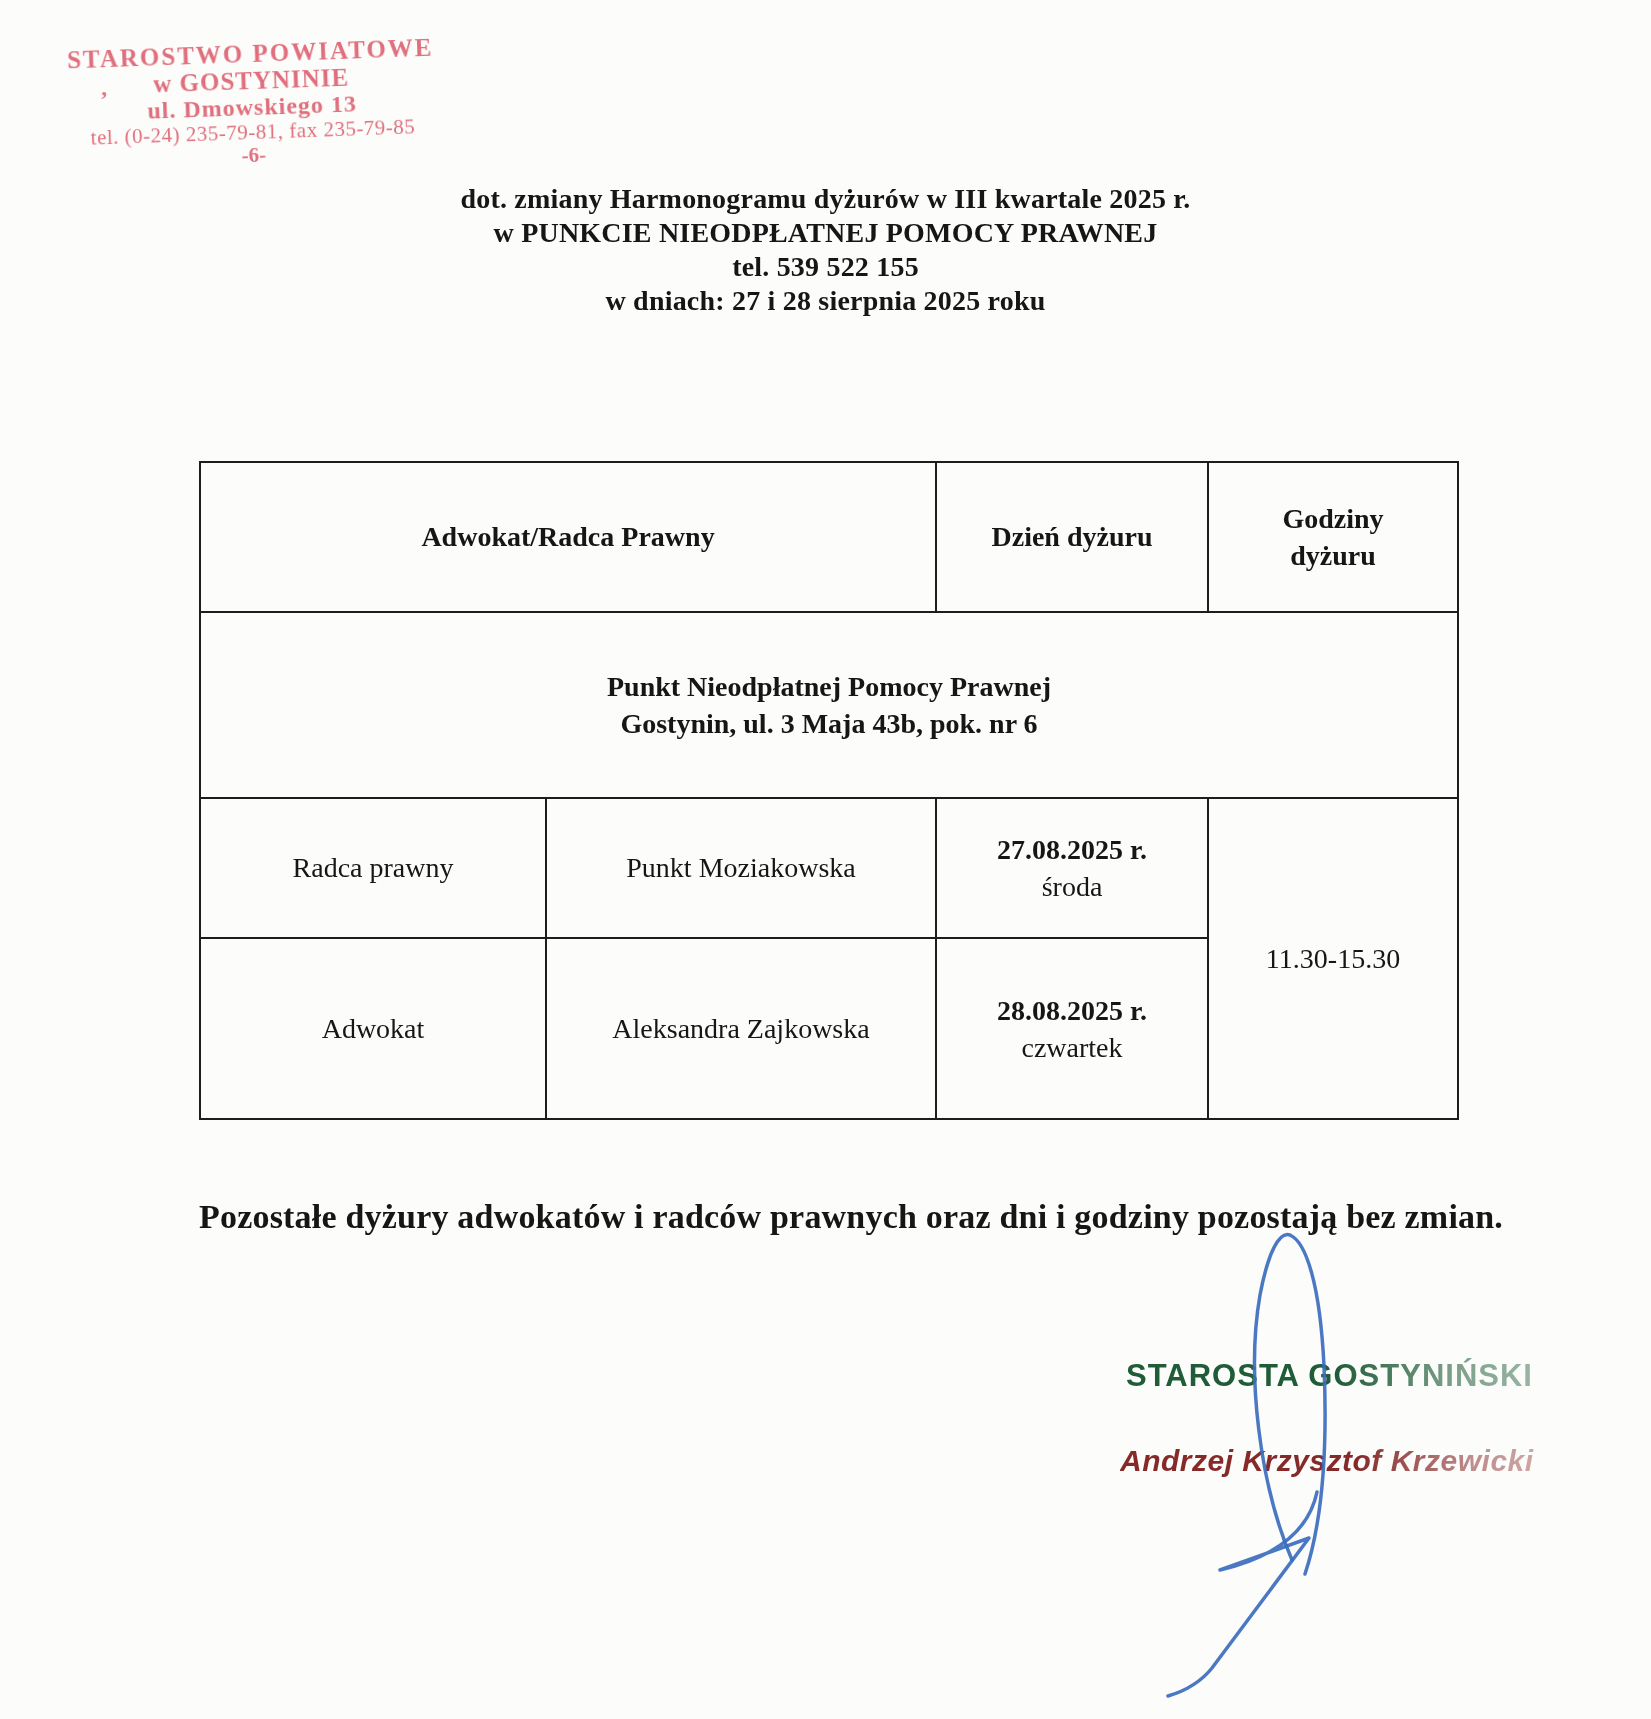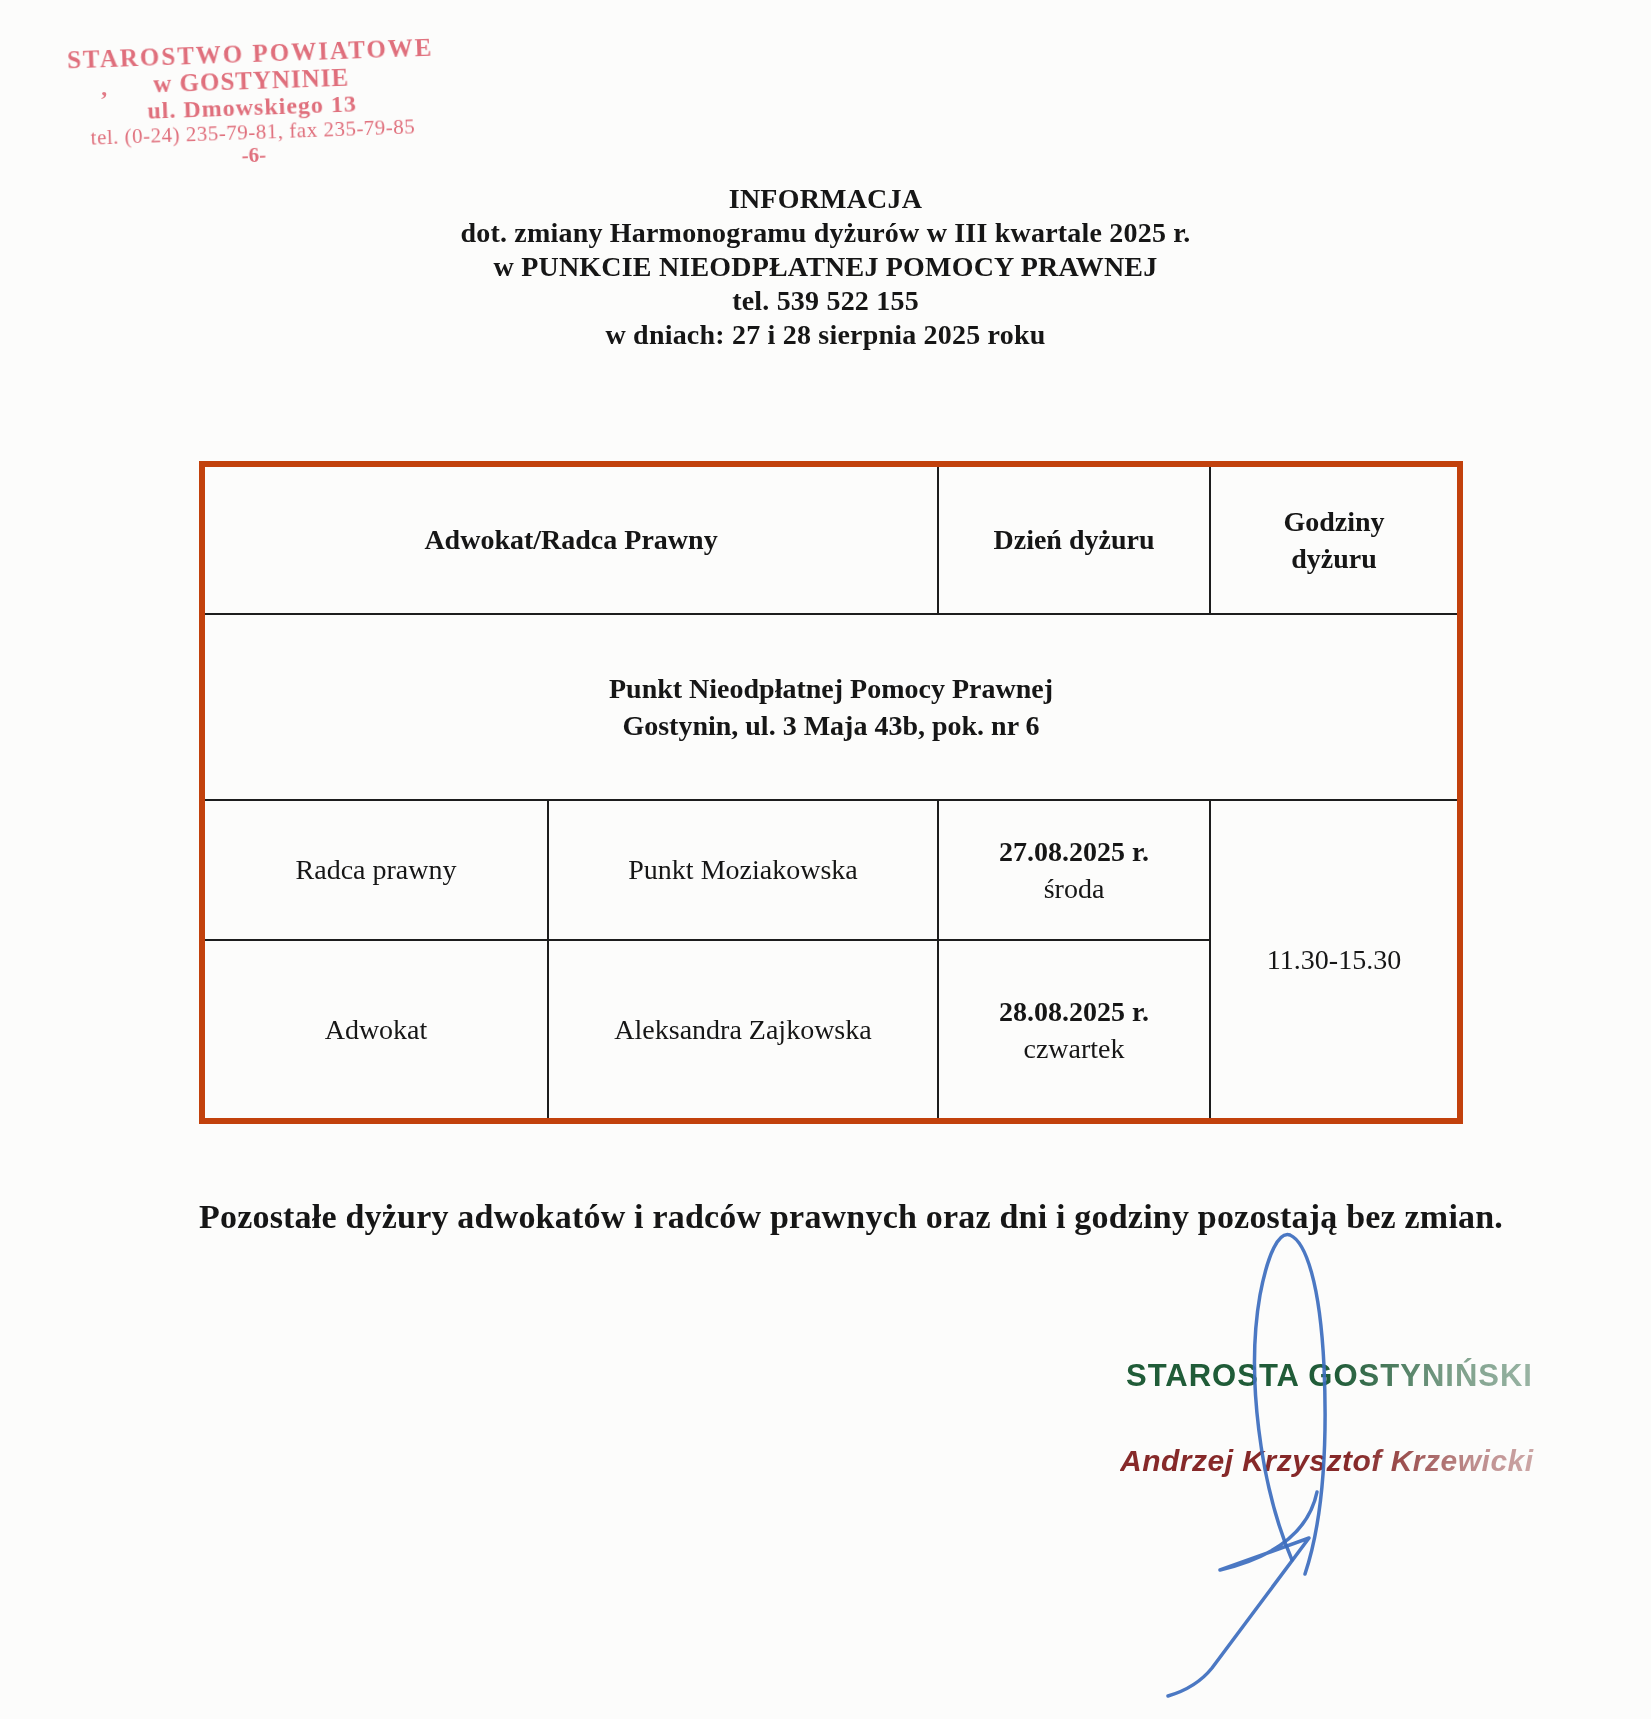--- a/index.html
+++ b/index.html
@@ -48,21 +48,21 @@
     border-collapse:collapse;
     table-layout:fixed;
     font-size:28px;
   }
   table.sched td{
     border:2px solid #1d1d1d;
     text-align:center;
     vertical-align:middle;
     padding:0;
   }
-  table.sched{border:6px solid #c2410c;}
+  table.sched{border:2px solid #c2410c;}
   .bold{font-weight:700;}
   .cell-2l div{line-height:37px;}
 
   
   .footer-note{
     position:absolute;left:199px;top:1198px;width:1350px;
     font-weight:700;font-size:34px;letter-spacing:.2px;
   }
 
   
@@ -107,21 +107,20 @@
   <div class="stamp-top">
     <div class="l1">STAROSTWO POWIATOWE</div>
     <div class="l2">w GOSTYNINIE</div>
     <div class="l3">ul. Dmowskiego 13</div>
     <div class="l4">tel. (0-24) 235-79-81, fax 235-79-85</div>
     <div class="l5">-6-</div>
   </div>
   <div class="stamp-artifact">’</div>
 
   <div class="title-block">
-    <div>INFORMACJA</div>
     <div>dot. zmiany Harmonogramu dyżurów w III kwartale 2025 r.</div>
     <div>w PUNKCIE NIEODPŁATNEJ POMOCY PRAWNEJ</div>
     <div>tel. 539 522 155</div>
     <div>w dniach: 27 i 28 sierpnia 2025 roku</div>
   </div>
 
   <table class="sched">
     <colgroup>
       <col style="width:346px">
         <col style="width:390px">

